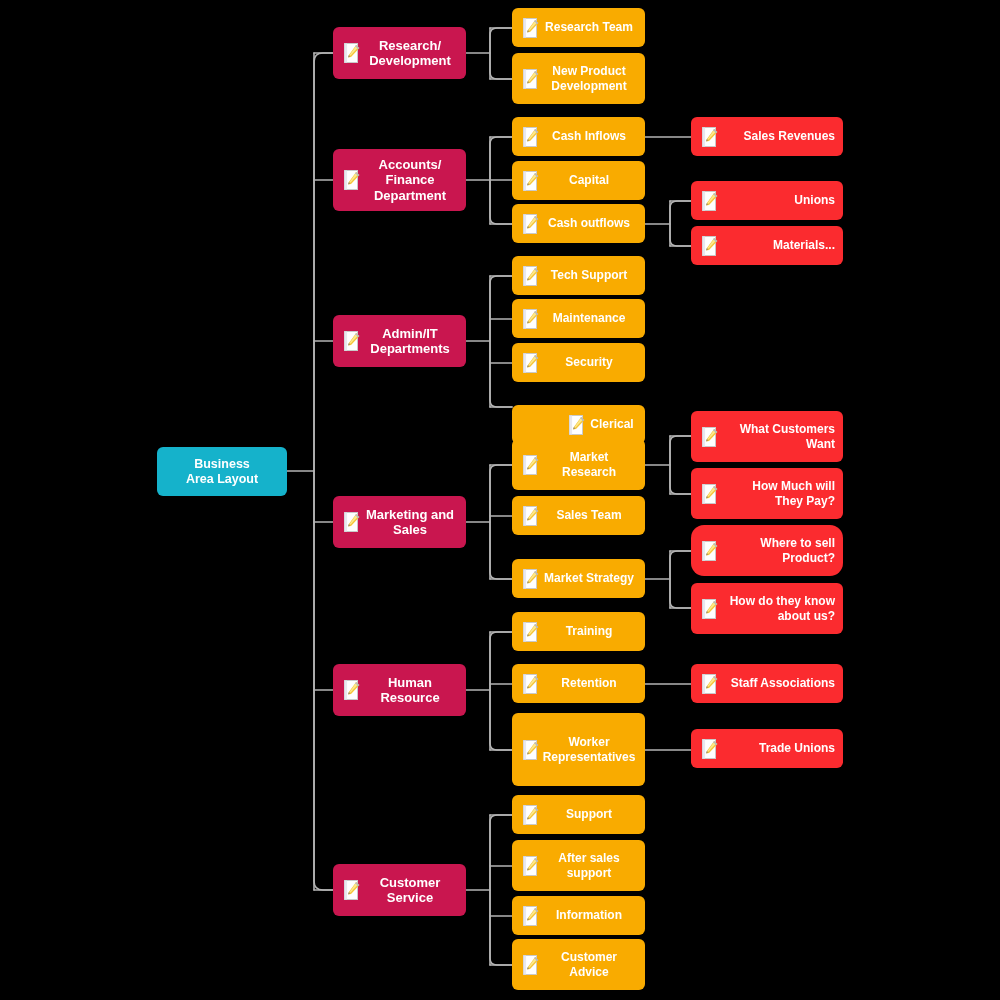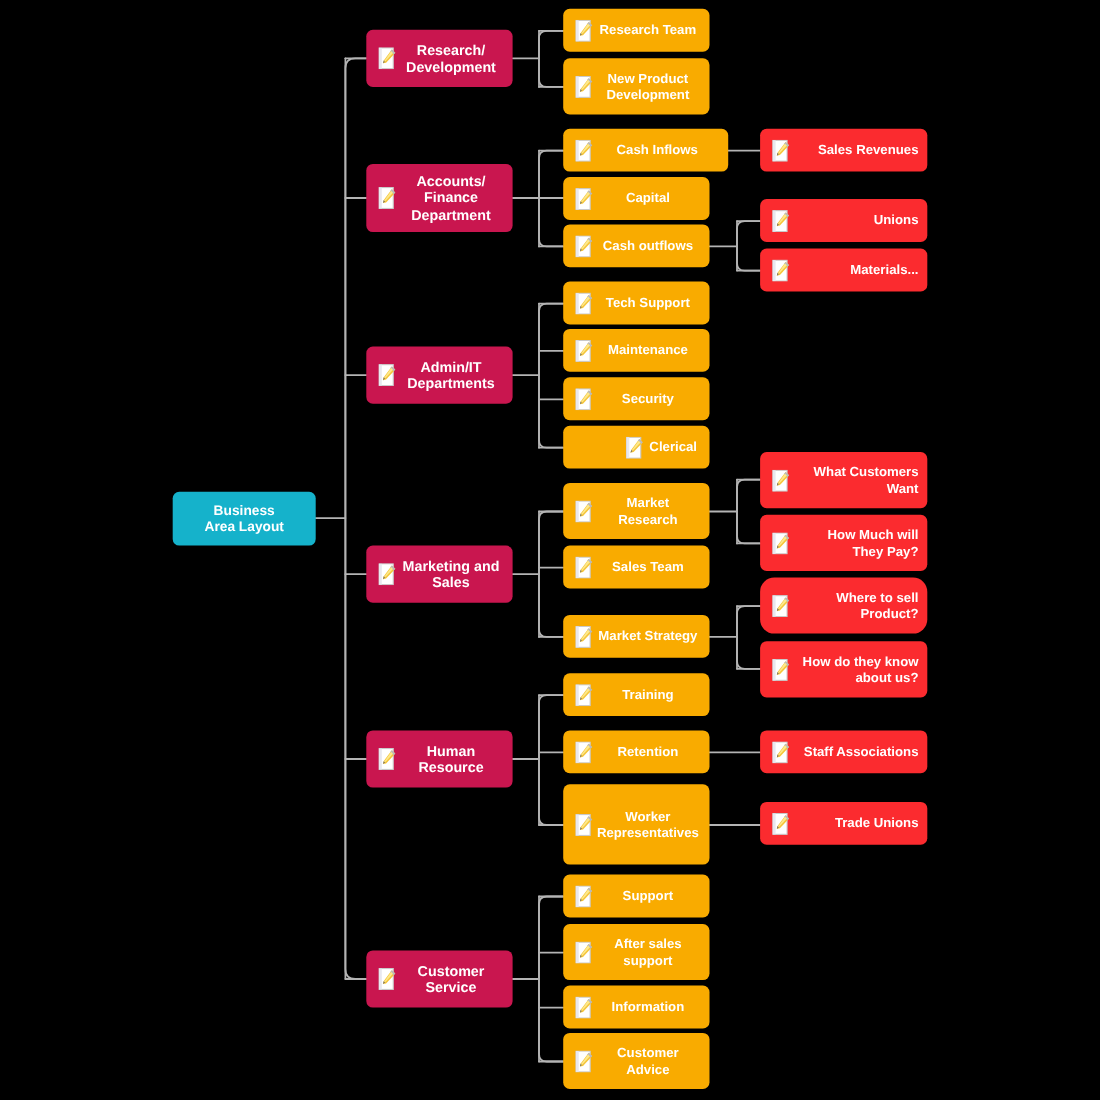--- a/index.html
+++ b/index.html
@@ -232,21 +232,21 @@
     <svg class="doc-icon" viewBox="0 0 16 20">
         <rect x="0.5" y="0.5" width="13" height="19" fill="#ffffff" stroke="#c9c9c9" stroke-width="1"></rect>
         <rect x="0.5" y="0.5" width="2.6" height="19" fill="#e8e8ef"></rect>
         <polygon points="12.2,2.1 15.4,5.0 7.0,14.0 4.2,14.6 4.9,11.9" fill="#f5c53a"></polygon>
         <polygon points="12.2,2.1 15.4,5.0 13.9,6.6 10.8,3.6" fill="#b9b9bd"></polygon>
         <polygon points="4.2,14.6 4.9,11.9 6.0,13.1" fill="#6b6b6b"></polygon>
         <polygon points="11.6,3.6 13.3,5.2 6.6,12.4 5.1,12.8" fill="#fde98c"></polygon>
       </svg>
     <span class="node-label">New Product<br>Development</span>
   </div>
-  <div class="node lvl2" style="left: 512px; top: 117px; width: 150px; height: 39px;">
+  <div class="node lvl2" style="left: 512px; top: 117px; width: 133px; height: 39px;">
     <svg class="doc-icon" viewBox="0 0 16 20">
         <rect x="0.5" y="0.5" width="13" height="19" fill="#ffffff" stroke="#c9c9c9" stroke-width="1"></rect>
         <rect x="0.5" y="0.5" width="2.6" height="19" fill="#e8e8ef"></rect>
         <polygon points="12.2,2.1 15.4,5.0 7.0,14.0 4.2,14.6 4.9,11.9" fill="#f5c53a"></polygon>
         <polygon points="12.2,2.1 15.4,5.0 13.9,6.6 10.8,3.6" fill="#b9b9bd"></polygon>
         <polygon points="4.2,14.6 4.9,11.9 6.0,13.1" fill="#6b6b6b"></polygon>
         <polygon points="11.6,3.6 13.3,5.2 6.6,12.4 5.1,12.8" fill="#fde98c"></polygon>
       </svg>
     <span class="node-label">Cash Inflows</span>
   </div>
@@ -298,21 +298,21 @@
     <svg class="doc-icon" viewBox="0 0 16 20">
         <rect x="0.5" y="0.5" width="13" height="19" fill="#ffffff" stroke="#c9c9c9" stroke-width="1"></rect>
         <rect x="0.5" y="0.5" width="2.6" height="19" fill="#e8e8ef"></rect>
         <polygon points="12.2,2.1 15.4,5.0 7.0,14.0 4.2,14.6 4.9,11.9" fill="#f5c53a"></polygon>
         <polygon points="12.2,2.1 15.4,5.0 13.9,6.6 10.8,3.6" fill="#b9b9bd"></polygon>
         <polygon points="4.2,14.6 4.9,11.9 6.0,13.1" fill="#6b6b6b"></polygon>
         <polygon points="11.6,3.6 13.3,5.2 6.6,12.4 5.1,12.8" fill="#fde98c"></polygon>
       </svg>
     <span class="node-label">Security</span>
   </div>
-  <div class="node lvl2" style="left: 512px; top: 387px; width: 133px; height: 39px; padding-left: 46px;">
+  <div class="node lvl2" style="left: 512px; top: 405px; width: 133px; height: 39px; padding-left: 46px;">
     <svg class="doc-icon" viewBox="0 0 16 20">
         <rect x="0.5" y="0.5" width="13" height="19" fill="#ffffff" stroke="#c9c9c9" stroke-width="1"></rect>
         <rect x="0.5" y="0.5" width="2.6" height="19" fill="#e8e8ef"></rect>
         <polygon points="12.2,2.1 15.4,5.0 7.0,14.0 4.2,14.6 4.9,11.9" fill="#f5c53a"></polygon>
         <polygon points="12.2,2.1 15.4,5.0 13.9,6.6 10.8,3.6" fill="#b9b9bd"></polygon>
         <polygon points="4.2,14.6 4.9,11.9 6.0,13.1" fill="#6b6b6b"></polygon>
         <polygon points="11.6,3.6 13.3,5.2 6.6,12.4 5.1,12.8" fill="#fde98c"></polygon>
       </svg>
     <span class="node-label">Clerical</span>
   </div>

